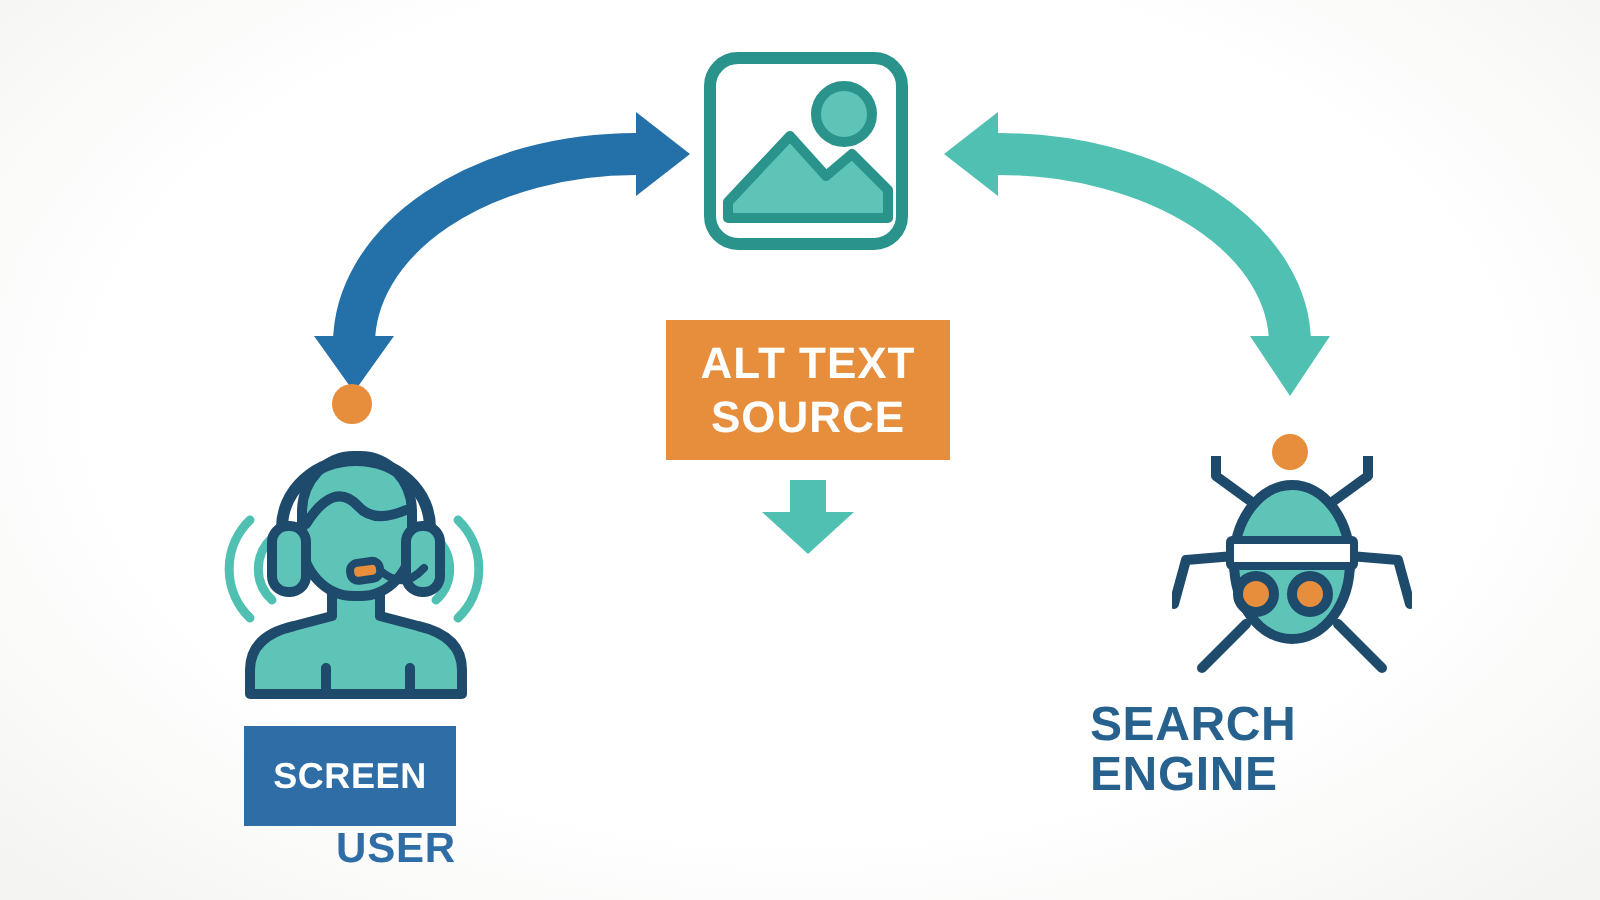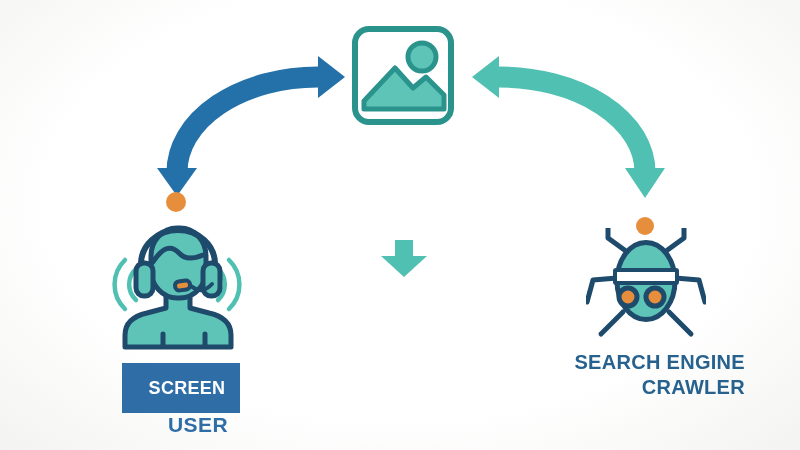--- a/index.html
+++ b/index.html
@@ -14,29 +14,29 @@
   .dot-left{left:166px;top:192px;width:20px;height:20px;}
   .dot-right{left:636px;top:217px;width:18px;height:18px;}
   .alt-box{
     left:333px;top:160px;width:142px;height:70px;background:#e78e3c;
     display:flex;flex-direction:column;align-items:center;justify-content:center;
     color:#ffffff;font-weight:bold;font-size:22px;line-height:27px;letter-spacing:.5px;
   }
   .sr-box{
     left:122px;top:363px;width:106px;height:50px;background:#2e6da6;
     display:flex;flex-direction:column;align-items:center;justify-content:center;
-    color:#ffffff;font-weight:bold;font-size:18px;line-height:23px;letter-spacing:.3px;padding-left:12px;
+    color:#ffffff;font-weight:bold;font-size:18px;line-height:23px;letter-spacing:.3px;
   }
   .user-caption{
     left:122px;top:413px;width:106px;text-align:right;
     color:#2e6da6;font-weight:bold;font-size:21px;letter-spacing:.4px;
   }
   .crawler-caption{
-    left:545px;top:350px;width:200px;text-align:right;
-    color:#27628f;font-weight:bold;font-size:20px;line-height:25px;letter-spacing:.3px;
+    left:545px;top:350px;width:200px;text-align:left;
+    color:#27628f;font-weight:bold;font-size:24px;line-height:25px;letter-spacing:.3px;
   }
 </style>
 </head>
 <body>
 
 <div class="stage">
 
   <svg class="abs" style="left:351px;top:25px;" width="104" height="101" viewBox="0 0 104 101">
     <rect x="4" y="4" width="96" height="93" rx="14" fill="#ffffff" stroke="#2a938c" stroke-width="6"></rect>
     <circle cx="71" cy="32" r="14" fill="#5fc4b8" stroke="#2a938c" stroke-width="5"></circle>
@@ -51,20 +51,24 @@
 
   <svg class="abs" style="left:465px;top:50px;" width="210" height="155" viewBox="0 0 210 155">
     <path d="M 34 27 A 146 95 0 0 1 180 122" fill="none" stroke="#4fc0b1" stroke-width="21"></path>
     <polygon points="34,6 34,48 7,27" fill="#4fc0b1"></polygon>
     <polygon points="160,118 200,118 180,148" fill="#4fc0b1"></polygon>
   </svg>
 
   <div class="dot dot-left"></div>
   <div class="dot dot-right"></div>
 
+  <div class="abs alt-box">
+    <div>ALT TEXT</div>
+    <div>SOURCE</div>
+  </div>
 
   <svg class="abs" style="left:381px;top:240px;" width="46" height="37" viewBox="0 0 46 37">
     <rect x="14" y="0" width="18" height="17" fill="#4fc0b1"></rect>
     <polygon points="0,16 46,16 23,37" fill="#4fc0b1"></polygon>
   </svg>
 
   <svg class="abs" style="left:112px;top:212px;" width="130" height="140" viewBox="0 0 130 140">
 
     <g fill="none" stroke="#4fc0b1" stroke-width="4.5" stroke-linecap="round">
       <path d="M 13 48 A 34 34 0 0 0 13 97"></path>
@@ -106,16 +110,15 @@
     </g>
 
     <ellipse cx="60" cy="53" rx="29" ry="38.5" fill="#5fc4b8" stroke="#1e4a6b" stroke-width="5"></ellipse>
     <rect x="29" y="42" width="62" height="13" rx="1" fill="#ffffff" stroke="#1e4a6b" stroke-width="4"></rect>
     <circle cx="42" cy="69" r="9" fill="#e78e3c" stroke="#1e4a6b" stroke-width="5"></circle>
     <circle cx="69" cy="69" r="9" fill="#e78e3c" stroke="#1e4a6b" stroke-width="5"></circle>
   </svg>
 
   <div class="abs crawler-caption">
     <div>SEARCH ENGINE</div>
-    <div>CRAWLER</div>
   </div>
 
 </div>
 
 </body></html>

